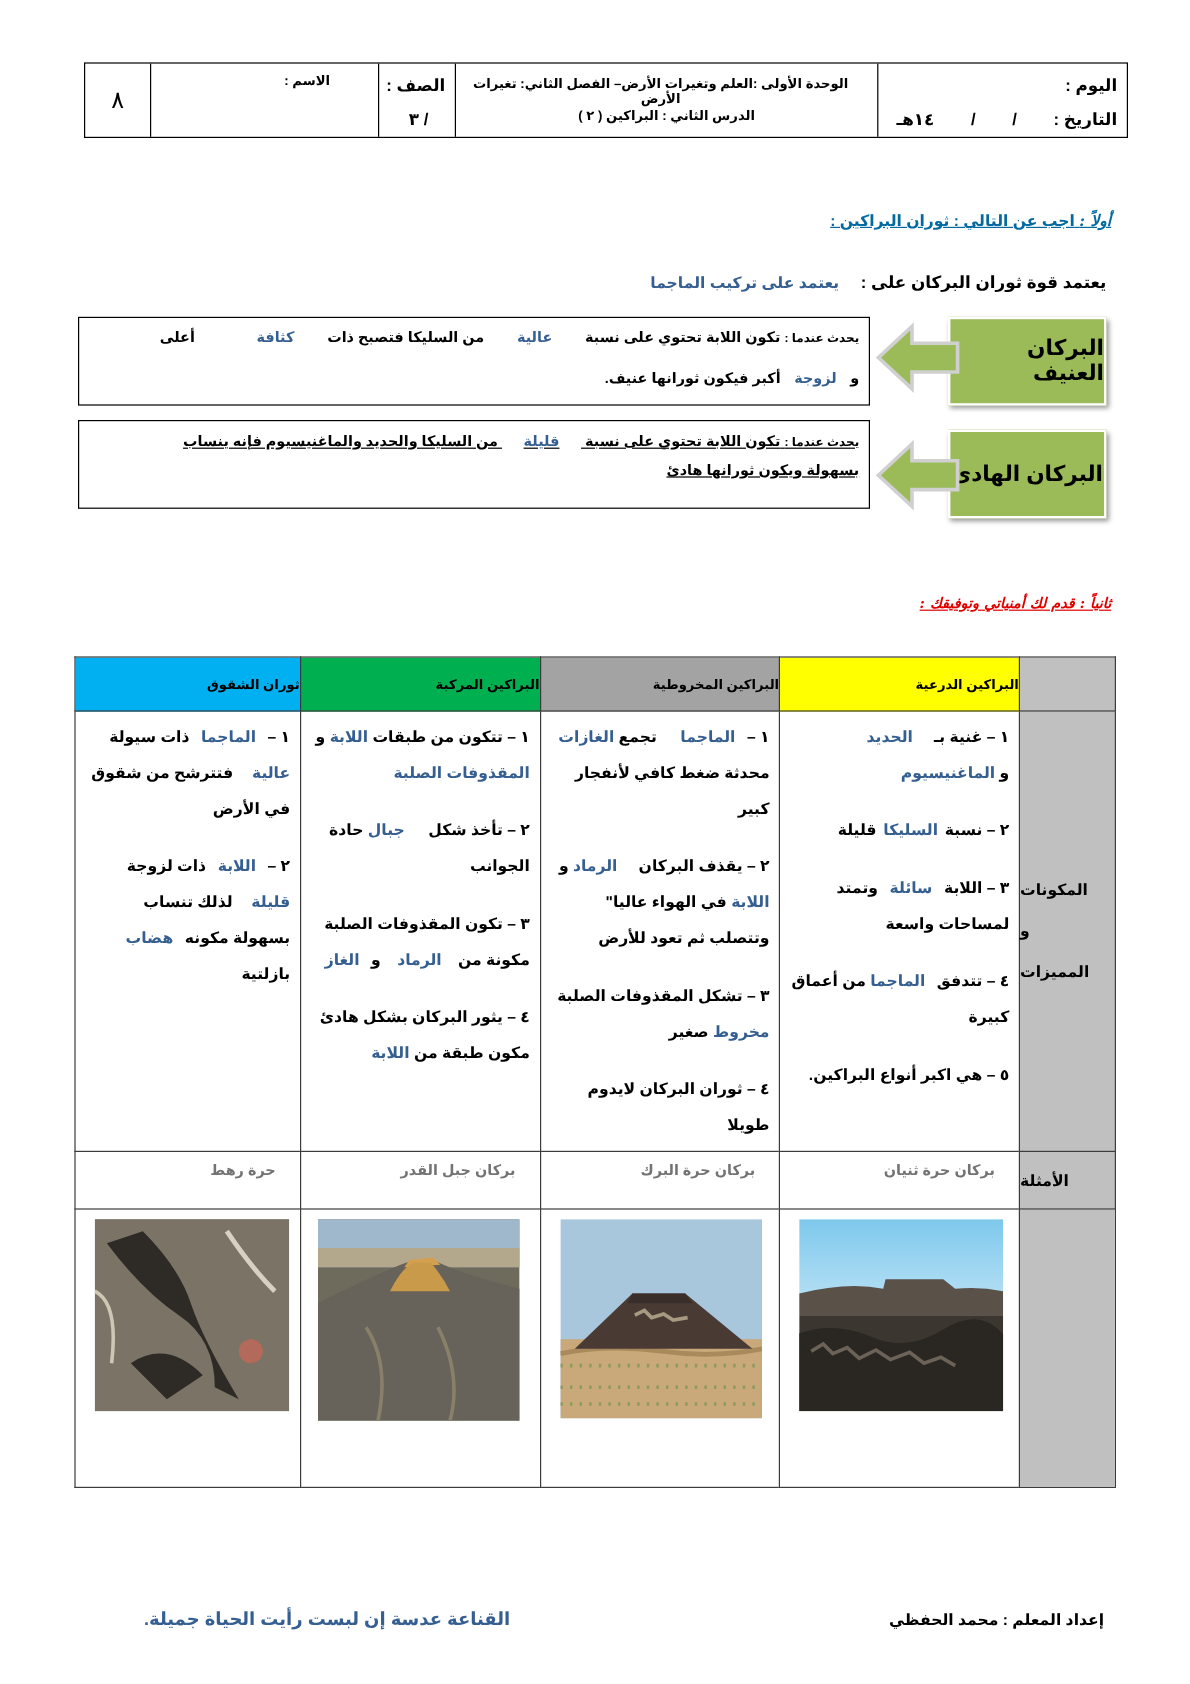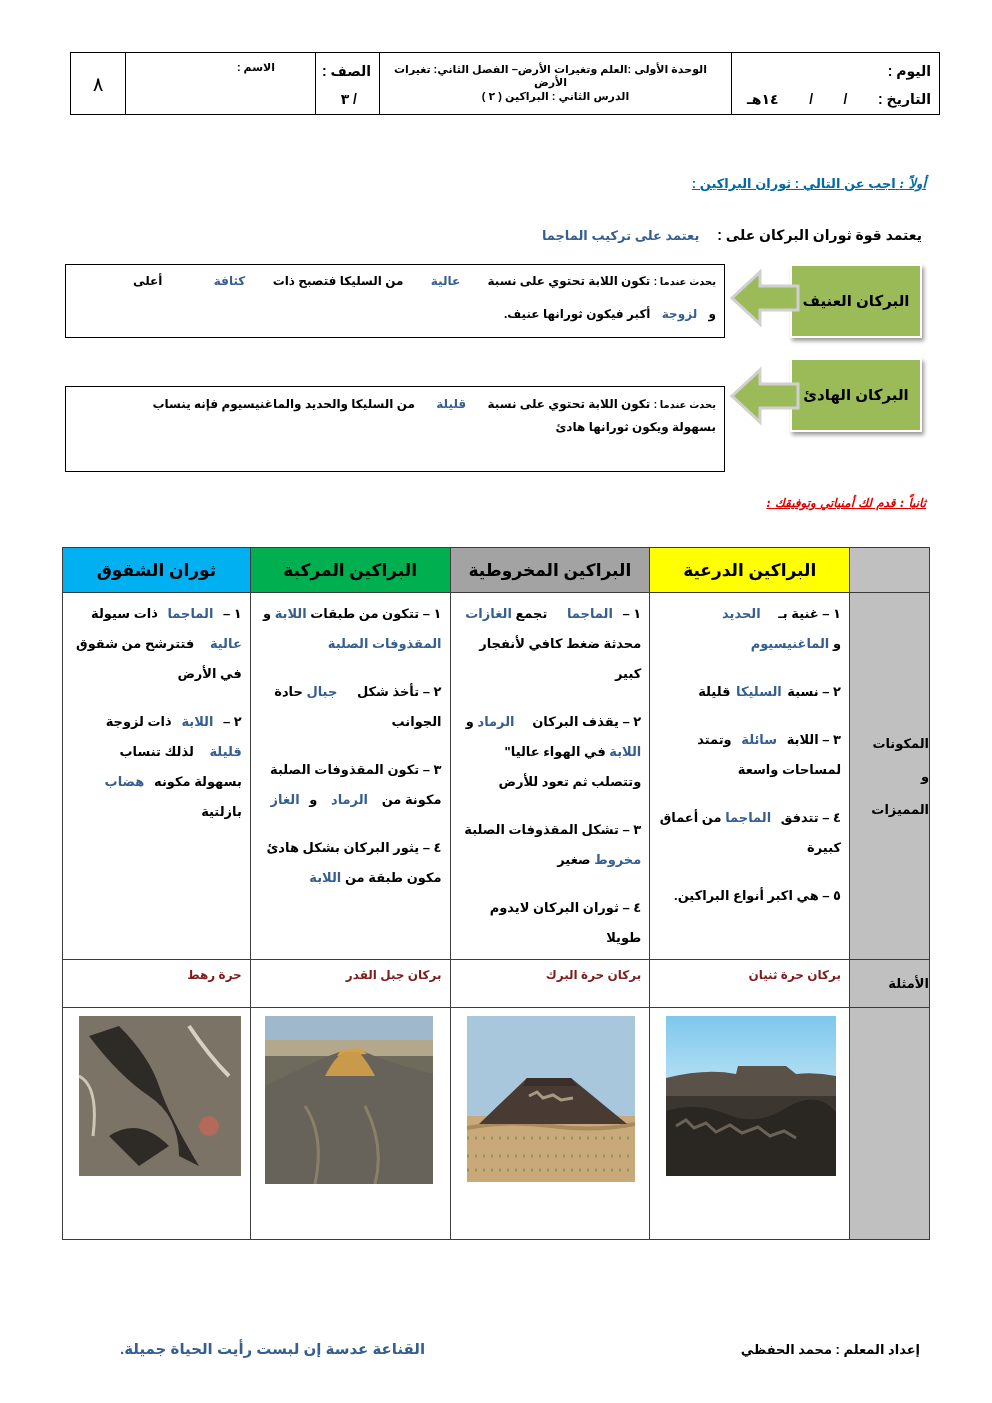--- a/index.html
+++ b/index.html
@@ -26,38 +26,38 @@
 
   
   .q-title { position: absolute; right: 66px; top: 176px; font-size: 13px; color: #0369a1; text-decoration: underline; }
   .q-title .first { font-style: italic; font-family: "DejaVu Serif", serif; }
   .q-line { position: absolute; right: 70px; top: 227px; font-size: 14px; }
   .q-line .ans { margin-right: 14px; font-size: 13px; }
 
   
   .def-box { position: absolute; left: 65px; width: 660px; border: 1.5px solid #000; font-size: 12px; line-height: 32px; padding: 0 8px; text-align: right; }
   .def-box .sm { font-size: 10px; }
-  .lbl-box { position: absolute; left: 790px; width: 132px; height: 74px; background: #9bbb59; border: 2px solid #fff; box-shadow: 2px 3px 4px #9a9a9a; display: flex; align-items: center; justify-content: center; font-size: 15px; }
+  .lbl-box { position: absolute; left: 790px; width: 132px; height: 74px; background: #9bbb59; border: 2px solid #fff; box-shadow: 2px 3px 4px #9a9a9a; display: flex; align-items: center; justify-content: center; font-size: 18px; }
   .arrow { position: absolute; left: 730px; width: 70px; height: 60px; }
 
   .q2-title { position: absolute; right: 66px; top: 496px; font-size: 12px; color: #e00000; text-decoration: underline; font-style: italic; font-family: "DejaVu Serif", serif; }
 
   
   .tbl { position: absolute; left: 62px; top: 547px; width: 868px; border-collapse: collapse; direction: rtl; }
   .tbl td, .tbl th { border: 1px solid #3c3c3c; vertical-align: top; }
-  .tbl th { height: 45px; font-size: 17px; vertical-align: middle; text-align: center; }
-  .tbl .side { width: 80px; background: #c0c0c0; text-align: right; vertical-align: middle; font-size: 13px; }
+  .tbl th { height: 45px; font-size: 11px; vertical-align: middle; text-align: right; }
+  .tbl .side { width: 80px; background: #c0c0c0; text-align: left; vertical-align: middle; font-size: 13px; }
   .c1 { background: #ffff00; width: 200px; }
   .c2 { background: #a3a3a3; width: 200px; }
   .c3 { background: #00b050; width: 200px; }
   .c4 { background: #00b0f0; width: 188px; }
   .cell { font-size: 13px; line-height: 30px; padding: 6px 8px 6px 6px; text-align: right; }
   .cell p { margin-bottom: 18px; }
   .cell p:last-child { margin-bottom: 0; }
-  .ex { height: 48px; font-size: 12px; color: #7f1d1d; padding: 8px 8px; text-align: right; }
+  .ex { height: 48px; font-size: 12px; color: #737373; padding: 8px 20px; text-align: right; }
   .img-cell { height: 232px; position: relative; }
   .pic { position: absolute; top: 8px; }
 
   .footer-l { position: absolute; right: 72px; top: 1342px; font-size: 13px; }
   .footer-r { position: absolute; left: 120px; top: 1340px; font-size: 15px; color: #365f91; }
 </style>
 </head>
 <body>
 
 <div class="hdr">
@@ -114,21 +114,21 @@
     <span>أكبر فيكون ثورانها عنيف.</span>
   </div>
 </div>
 
 <div class="lbl-box" style="top:358px;">
   <span>البركان الهادئ</span>
 </div>
 <svg class="arrow" style="top:366px;" viewBox="0 0 70 60">
   <polygon points="2,30 30,4 30,18 68,18 68,42 30,42 30,56" fill="#9bbb59" stroke="#d0d0d0" stroke-width="3"></polygon>
 </svg>
-<div class="def-box" style="top:386px; height:86px; line-height:22px; padding-top:6px;">
+<div class="def-box" style="top:350px; height:74px; line-height:22px; padding-top:6px;text-decoration:underline;">
   <div>
     <span class="sm">يحدث عندما :</span>
     <span>تكون اللابة تحتوي على نسبة</span>
     <span class="blue" style="margin:0 18px;">قليلة</span>
     <span>من السليكا والحديد والماغنيسيوم فإنه ينساب</span>
   </div>
   <div>
     <span>بسهولة ويكون ثورانها هادئ</span>
   </div>
 </div>

